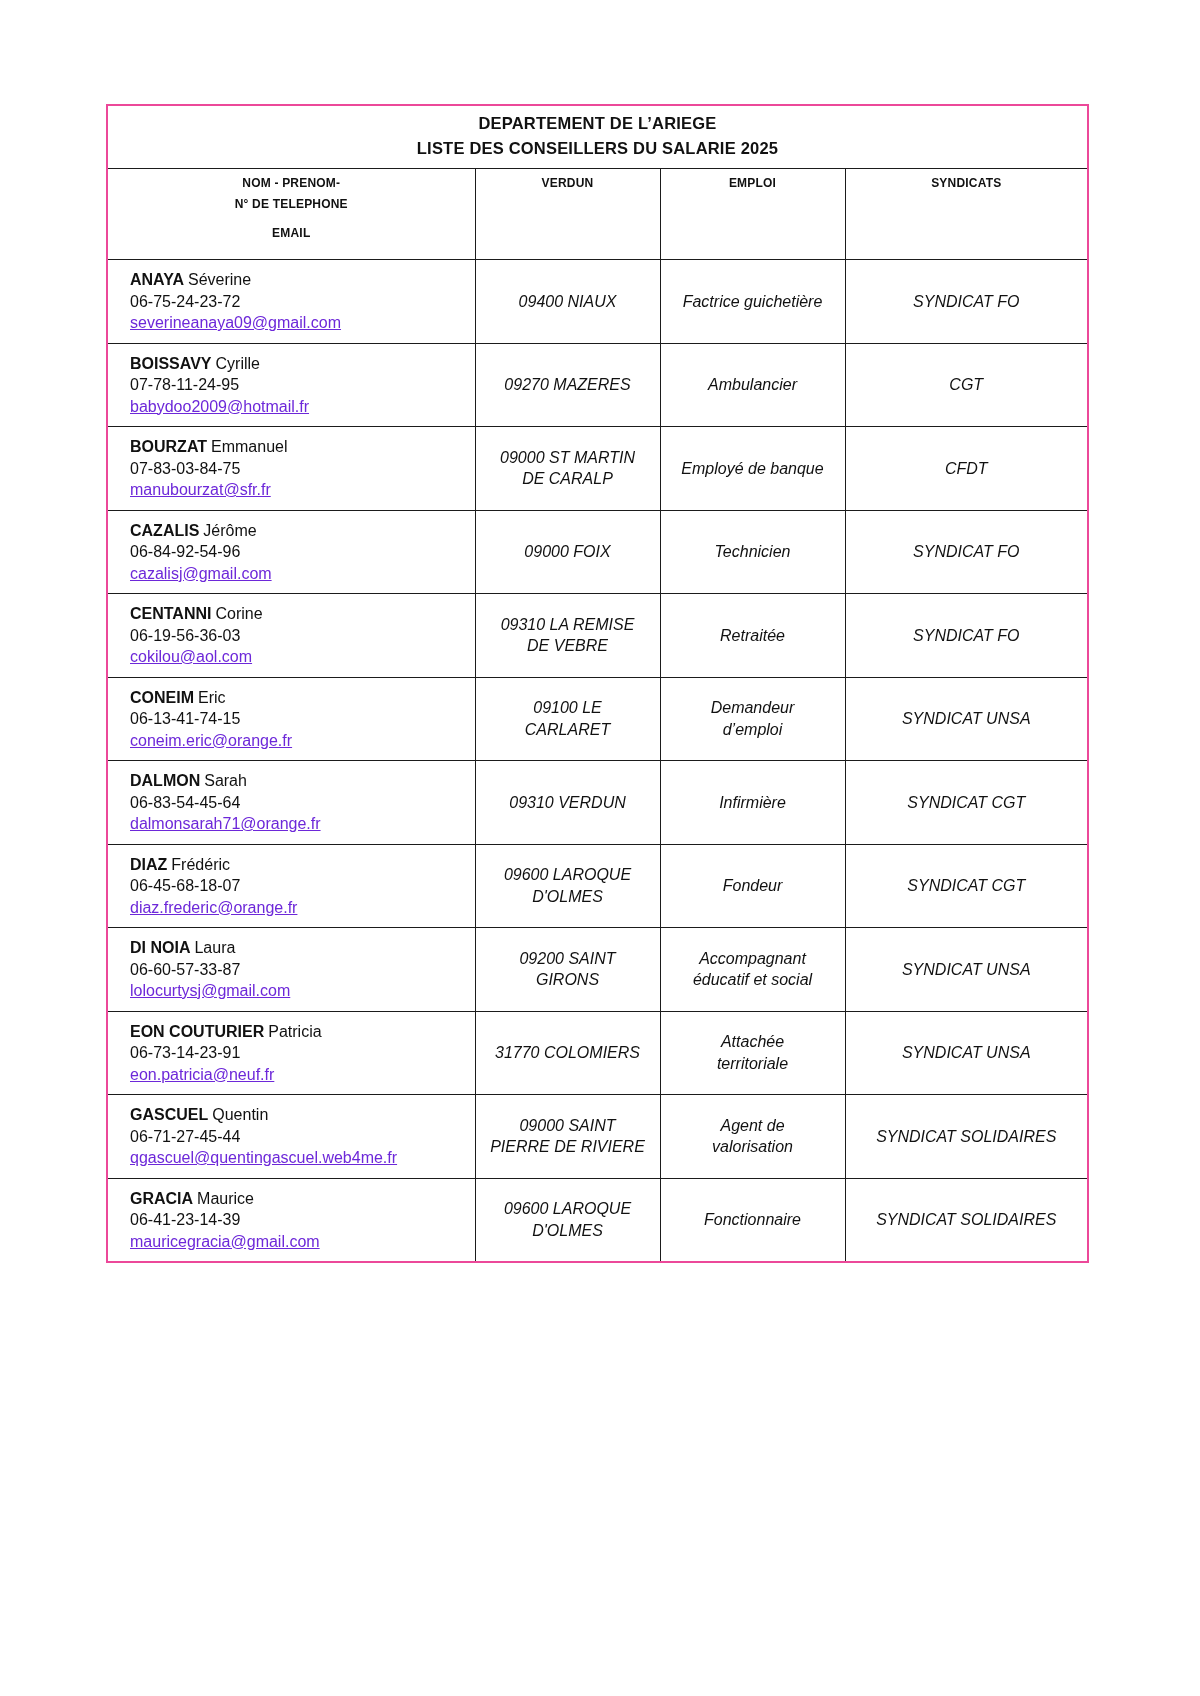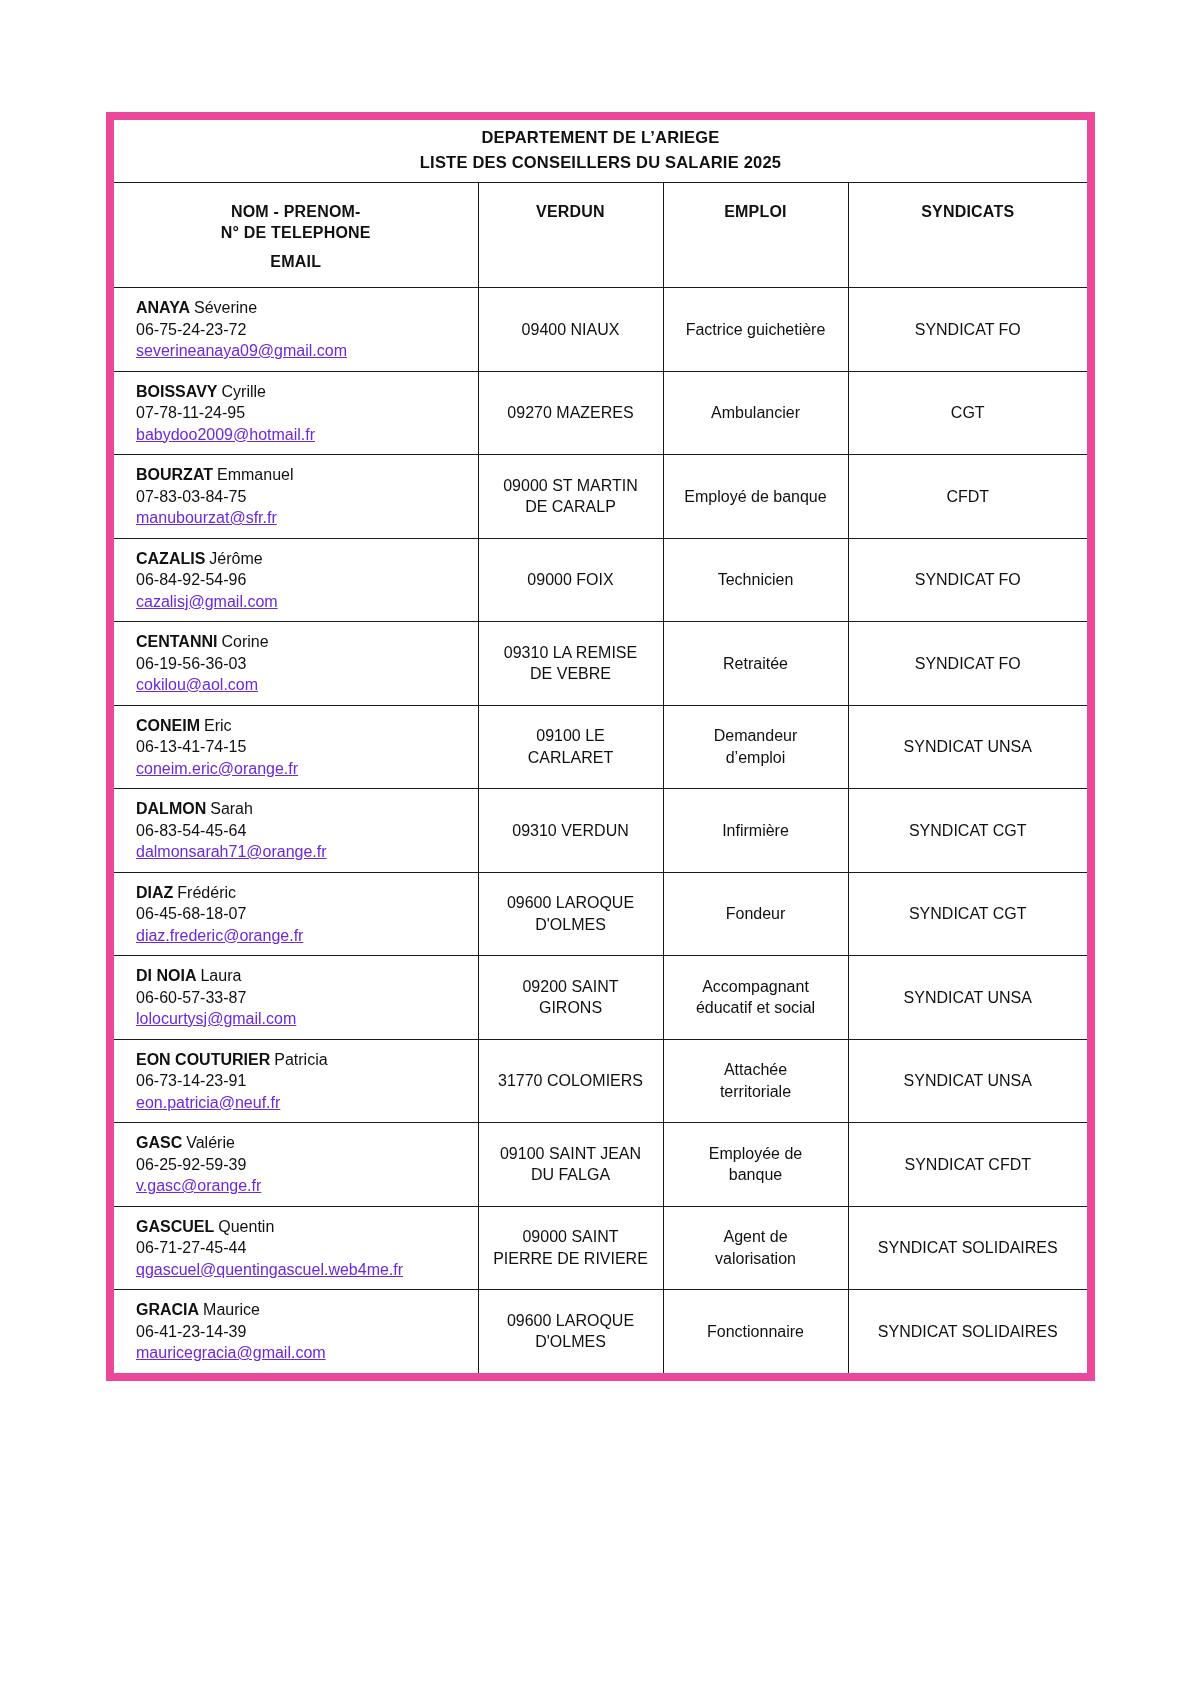--- a/index.html
+++ b/index.html
@@ -3,44 +3,44 @@
 <meta charset="utf-8">
 <style>
   html,body{margin:0;padding:0;}
   body{
     width:1200px;height:1696px;background:#ffffff;
     font-family:"Liberation Sans",sans-serif;color:#111111;
     -webkit-font-smoothing:antialiased;
   }
   .page{position:relative;width:1200px;height:1696px;overflow:hidden;}
   .doc-table{
-    position:absolute;left:106px;top:112px;width:981px;
+    position:absolute;left:106px;top:104px;width:981px;
     border-collapse:collapse;table-layout:fixed;
-    border:8px solid #ec4899;
+    border:2px solid #ec4899;
   }
   .doc-table th,.doc-table td{border:1.5px solid #1b1b1b;}
   .title-cell{
     padding:5px 6px 7px;text-align:center;
     font-size:16.5px;font-weight:bold;line-height:25px;letter-spacing:.2px;
   }
   .head-cell{
     height:82px;vertical-align:top;text-align:center;
-    font-size:16px;font-weight:bold;line-height:21px;
-    padding:18px 4px 4px;letter-spacing:.2px;
+    font-size:12px;font-weight:bold;line-height:21px;
+    padding:4px 4px 4px;letter-spacing:.2px;
   }
   .email-head{margin-top:8px;}
   .name-cell{
     padding:9px 10px 9px 22px;text-align:left;vertical-align:middle;
     font-size:16px;line-height:21.5px;
   }
   .surname{font-weight:bold;margin-right:4px;}
   .email{color:#6d28d9;text-decoration:underline;cursor:pointer;display:inline-block;}
   .center-cell{
     text-align:center;vertical-align:middle;
-    font-size:16px;line-height:21.5px;padding:6px 5px;
+    font-size:16px;line-height:21.5px;padding:6px 5px;font-style:italic;
   }
   .address-cell,.job-cell{white-space:pre-line;}
 </style>
 </head>
 <body>
 
 <div class="page">
   <table class="doc-table">
     <colgroup>
       <col style="width:368px">
@@ -180,32 +180,20 @@
       <a class="email">eon.patricia@neuf.fr</a>
     </td>
     <td class="center-cell address-cell">31770 COLOMIERS</td>
     <td class="center-cell job-cell">Attachée
 territoriale</td>
     <td class="center-cell syndicate-cell">SYNDICAT UNSA</td>
   </tr>
 
 
 
-  <tr class="data-row">
-    <td class="name-cell">
-      <div class="name-line"><span class="surname">GASC</span><span class="given">Valérie</span></div>
-      <div class="phone">06-25-92-59-39</div>
-      <a class="email">v.gasc@orange.fr</a>
-    </td>
-    <td class="center-cell address-cell">09100 SAINT JEAN
-DU FALGA</td>
-    <td class="center-cell job-cell">Employée de
-banque</td>
-    <td class="center-cell syndicate-cell">SYNDICAT CFDT</td>
-  </tr>
 
   <tr class="data-row">
     <td class="name-cell">
       <div class="name-line"><span class="surname">GASCUEL</span><span class="given">Quentin</span></div>
       <div class="phone">06-71-27-45-44</div>
       <a class="email">qgascuel@quentingascuel.web4me.fr</a>
     </td>
     <td class="center-cell address-cell">09000 SAINT
 PIERRE DE RIVIERE</td>
     <td class="center-cell job-cell">Agent de

